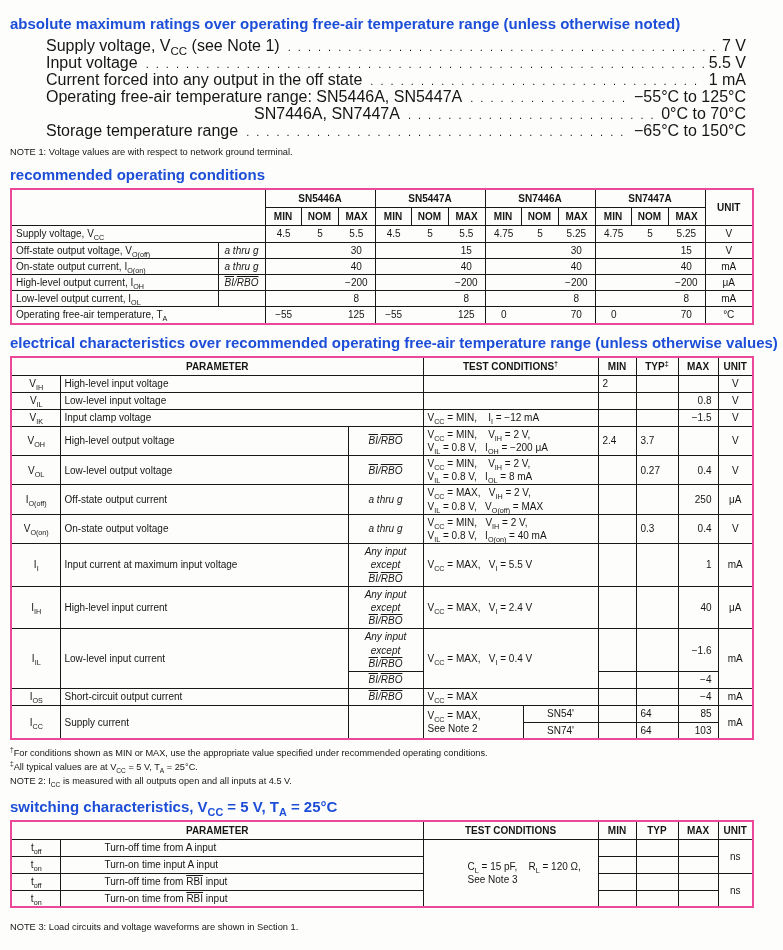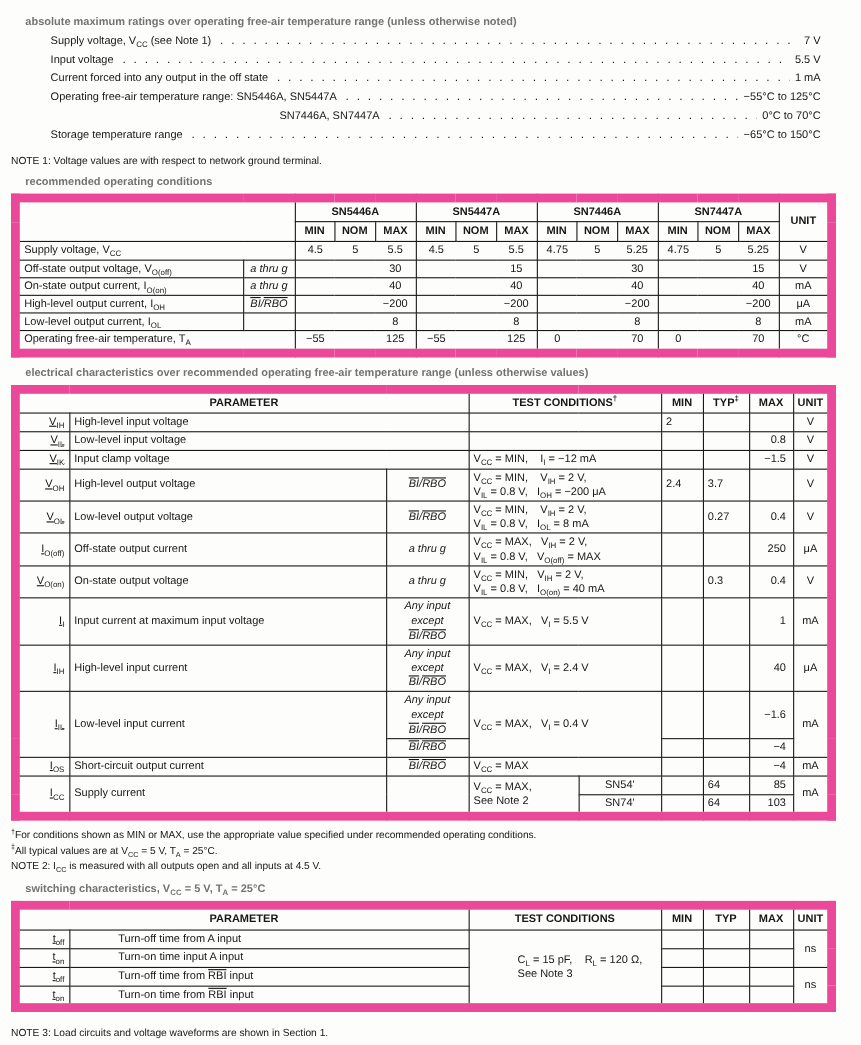--- a/index.html
+++ b/index.html
@@ -5,42 +5,42 @@
   *{box-sizing:border-box;}
   html,body{margin:0;padding:0;background:#ffffff;}
   .page{
     width:783px;height:950px;background:#fdfdfb;color:#161616;
     font-family:"Liberation Sans","DejaVu Sans",sans-serif;
     padding:6px 0 0 10px;position:relative;overflow:hidden;
   }
   sub{font-size:0.72em;line-height:0;}
   sup{font-size:0.72em;line-height:0;}
   .ol{text-decoration:overline;}
-  .sec-title{font-size:10px;font-weight:bold;margin:9px 0 5px 13px;color:#737373;}
+  .sec-title{font-size:15px;font-weight:bold;margin:9px 0 5px 0;color:#1d4ed8;}
   
-  .amr{margin:4px 0 2px 36px;width:700px;font-size:10px;}
+  .amr{margin:4px 0 2px 36px;width:700px;font-size:16px;}
   .amr-row{display:flex;align-items:baseline;height:17px;}
   .amr-label{white-space:nowrap;}
   .amr-indent{padding-left:208px;}
   .amr-leader{flex:1 1 auto;overflow:hidden;white-space:nowrap;margin:0 5px 0 8px;}
   .amr-leader::before{
     letter-spacing:2px;font-size:11px;
     content:". . . . . . . . . . . . . . . . . . . . . . . . . . . . . . . . . . . . . . . . . . . . . . . . . . . . . . . . . . . . . . . . . . . . . . . . . . . . ";
   }
   .amr-value{white-space:nowrap;text-align:right;}
   .note{font-size:9.3px;margin:8px 0 0 0;color:#161616;}
   
-  .tbl{border-collapse:collapse;table-layout:fixed;width:742px;margin-top:3px;border:8px solid #ec4899;}
+  .tbl{border-collapse:collapse;table-layout:fixed;width:742px;margin-top:3px;border:2px solid #ec4899;}
   .tbl th,.tbl td{border:1px solid #191919;padding:1px 4px;font-size:10px;line-height:1.32;vertical-align:middle;overflow:hidden;}
   .tbl th{text-align:center;font-weight:bold;padding:2px 1px;height:16px;}
   .tbl-rec td{height:16px;}
   .tbl-elec td{height:17px;}
   .tbl-sw td{height:17px;padding-left:44px;}
   td.c-name,td.c-desc{text-align:left;margin-left:12px;}
-  td.c-sym{text-align:right;padding-left:5px;text-decoration:underline;}
+  td.c-sym{text-align:center;padding-left:5px;}
   td.c-app{text-align:center;font-style:italic;}
   td.c-cond{text-align:left;white-space:pre;}
   td.c-min,td.c-typ{text-align:left;padding-left:4px;}
   td.c-max{text-align:right;padding-right:6px;}
   td.c-unit{text-align:center;padding:1px 1px;}
   td.c-grp{padding:0;}
   td.c-sub{text-align:center;}
   .triple{display:flex;width:100%;}
   .triple span{flex:1 1 0;text-align:center;padding:1px 0;}
   .fnotes{font-size:9.2px;margin-top:7px;line-height:1.5;color:#161616;}

